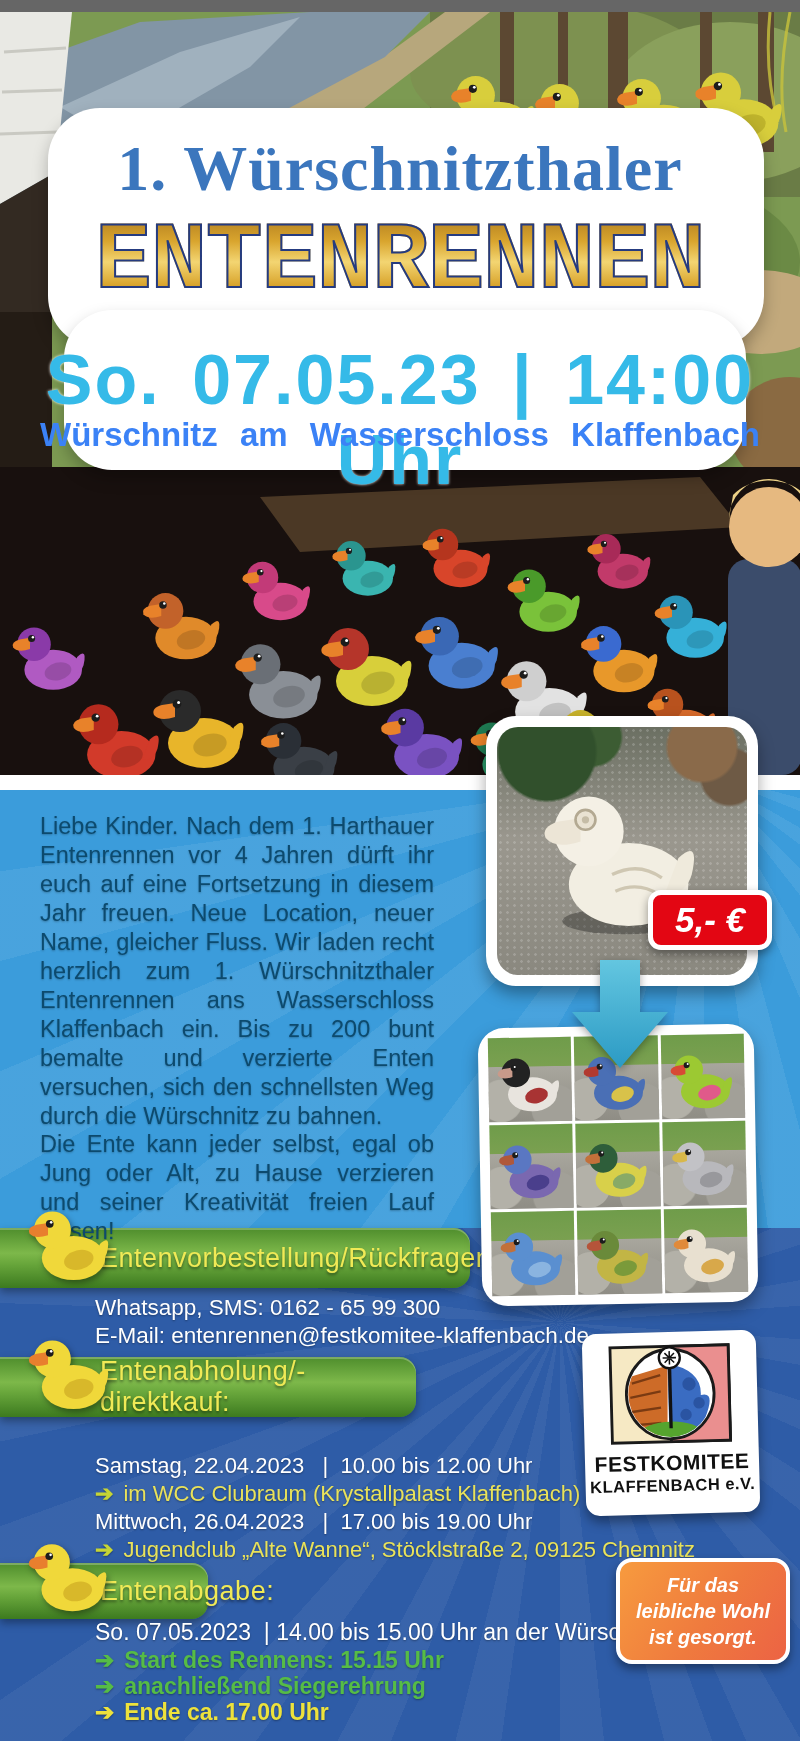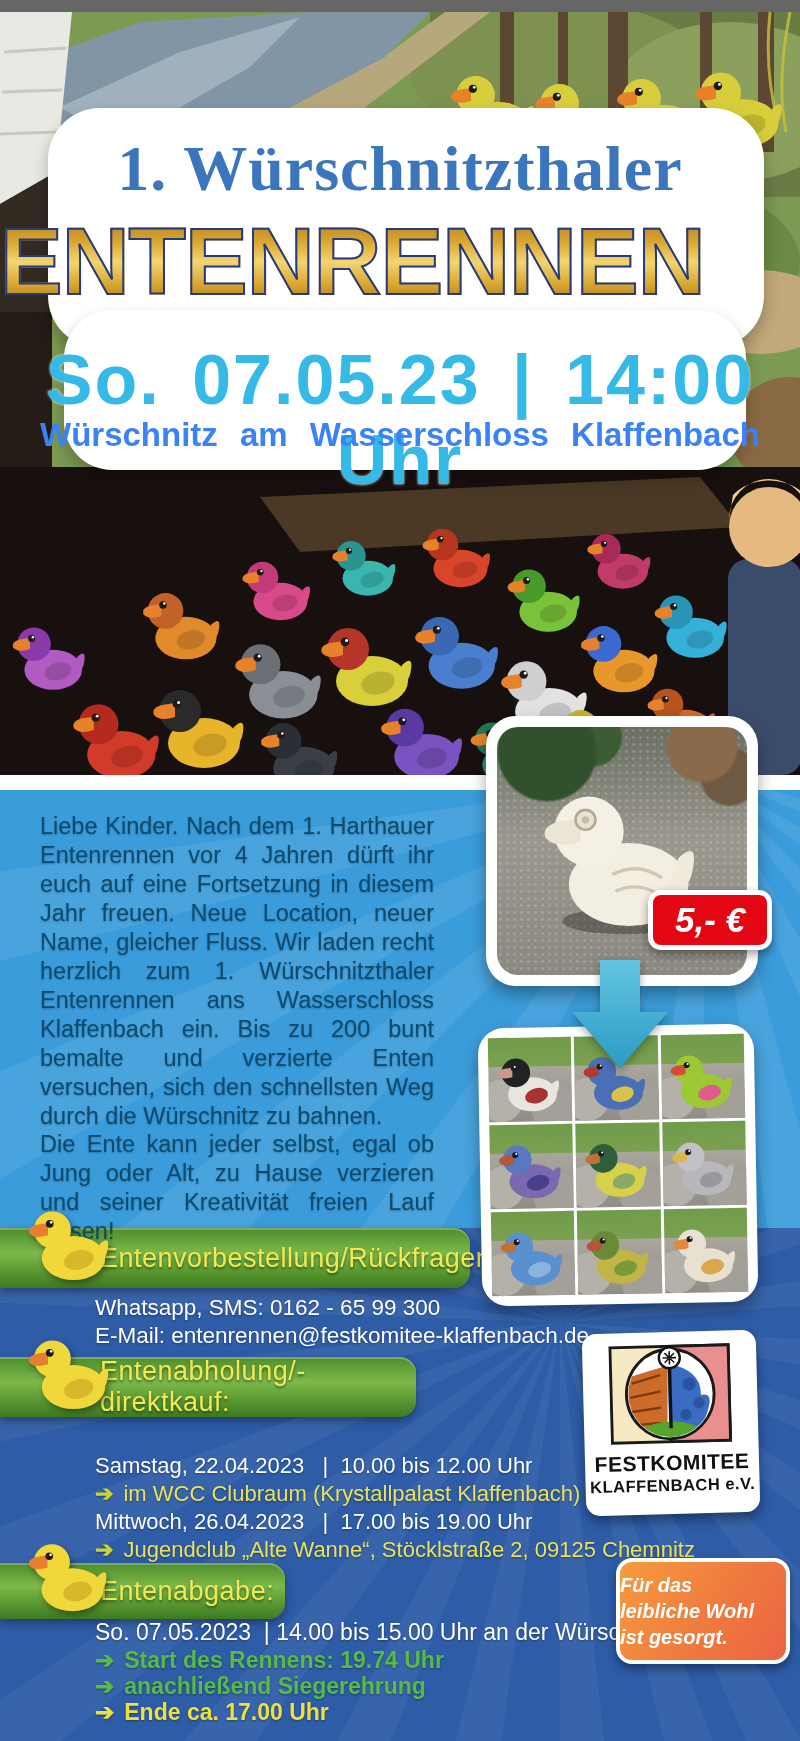--- a/index.html
+++ b/index.html
@@ -22,22 +22,22 @@
   .cloud{background:#fff;z-index:3;box-shadow:0 8px 16px rgba(0,0,0,.25);}
   .cloud-a{left:48px;top:96px;width:716px;height:240px;border-radius:52px;}
   .cloud-b{left:64px;top:298px;width:682px;height:160px;border-radius:48px;}
 
   .title1{
     left:0;top:120px;width:800px;text-align:center;z-index:4;
     font-family:"Liberation Serif",serif;font-weight:700;
     font-size:64px;color:#3b76bd;letter-spacing:1px;
   }
   .title2{
-    left:0;top:198px;width:800px;z-index:4;
-    font-family:Liberation Sans, sans-serif;font-weight:700;
+    left:0;top:198px;width:800px;text-align:center;z-index:4;
+    font-family:Liberation Mono, monospace;font-weight:700;
     font-size:94px;line-height:104px;letter-spacing:-1px;
     background:linear-gradient(180deg,#a8751c 0%,#d9a52e 30%,#f3d572 50%,#d9a52e 72%,#8f6214 100%);
     -webkit-background-clip:text;background-clip:text;color:transparent;
     -webkit-text-stroke:2px #253b80;
   }
   .dateline{
     left:0;top:328px;width:800px;text-align:center;z-index:4;
     font-weight:700;font-size:70px;color:#35bae8;
     letter-spacing:2px;word-spacing:10px;
     text-shadow:0 0 3px #fff;
@@ -133,21 +133,21 @@
     border-radius:0 16px 16px 0;
     box-shadow:0 4px 8px rgba(0,0,0,.35), inset 0 2px 0 rgba(255,255,255,.25);
     display:flex;align-items:center;
   }
   .banner-heading{
     margin-left:100px;color:#f0ea56;font-size:27px;
     text-shadow:0 2px 3px rgba(0,0,0,.45);letter-spacing:.5px;
   }
   .banner-1{top:1216px;width:470px;}
   .banner-2{top:1345px;width:416px;}
-  .banner-3{top:1551px;width:285px;height:56px;}
+  .banner-3{top:1551px;width:208px;height:56px;}
   .banner-duck{z-index:4;filter:drop-shadow(2px 3px 3px rgba(0,0,0,.4));}
 
   
   .info-line{
     left:95px;z-index:4;color:#fff;font-size:22.5px;white-space:pre;
     text-shadow:0 1px 2px rgba(0,0,0,.35);
   }
   .row{left:95px;z-index:4;font-size:22px;white-space:pre;display:flex;gap:10px;
        text-shadow:0 1px 2px rgba(0,0,0,.35);}
   .row-white{color:#fff;}
@@ -167,21 +167,21 @@
   }
   .logo-line1{font-size:21px;font-weight:900;color:#111;letter-spacing:.5px;margin-top:7px;}
   .logo-line2{font-size:16.5px;font-weight:900;color:#111;letter-spacing:.5px;margin-top:1px;}
 
   
   .food-badge{
     left:616px;top:1546px;width:174px;height:106px;z-index:5;
     background:linear-gradient(125deg,#f79b3e 0%,#ef7a3e 55%,#ec6344 100%);
     border:4px solid #fff;border-radius:16px;
     box-shadow:0 5px 10px rgba(0,0,0,.4);
-    display:flex;flex-direction:column;align-items:flex-start;justify-content:center;
+    display:flex;flex-direction:column;align-items:center;justify-content:center;
     color:#fff;font-weight:700;font-style:italic;font-size:20px;line-height:26px;
   }
 </style>
 </head>
 <body>
 
 <svg width="0" height="0" style="position:absolute">
   <defs>
     <symbol id="duckshape" viewBox="0 0 100 100">
       <ellipse cx="54" cy="66" rx="36" ry="25" fill="var(--b,#f0d83a)"></ellipse>
@@ -423,21 +423,21 @@
   <div class="abs banner banner-3">
     <span class="banner-heading">Entenabgabe:</span>
   </div>
   <svg class="abs banner-duck" style="left:26px;top:1521px" width="86" height="86" viewBox="0 0 100 100">
       <use href="#duckshape" style="--b:#f0d83a;--w:#d8b82a;--k:#e87f2e"></use>
     </svg>
 
   <div class="abs row row-white bottom-row" style="top:1607px"><span>So. 07.05.2023  | 14.00 bis 15.00 Uhr an der Würschnitz</span></div>
   <div class="abs row row-green bottom-row" style="top:1635px">
     <span class="arr">➔</span>
-    <span>Start des Rennens: 19.74 Uhr</span>
+    <span>Start des Rennens: 15.15 Uhr</span>
   </div>
   <div class="abs row row-green bottom-row" style="top:1661px">
     <span class="arr">➔</span>
     <span>anachließend Siegerehrung</span>
   </div>
   <div class="abs row row-gold bottom-row" style="top:1687px">
     <span class="arr">➔</span>
     <span>Ende ca. 17.00 Uhr</span>
   </div>
 

